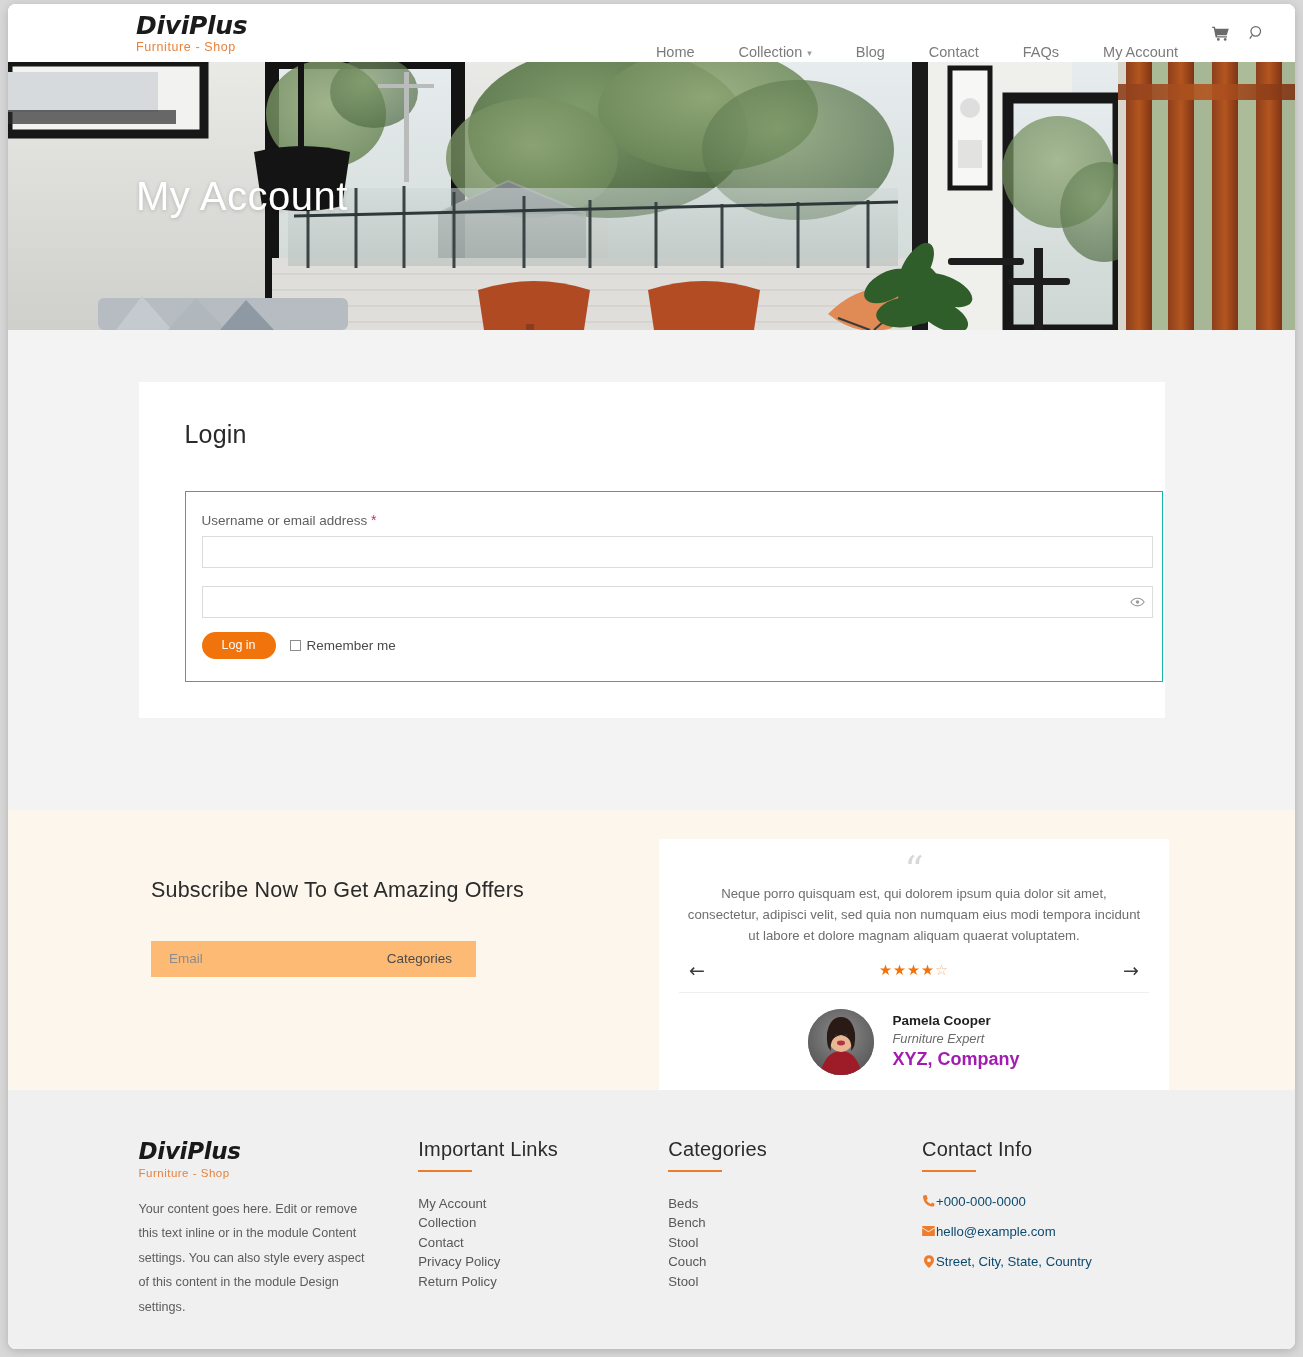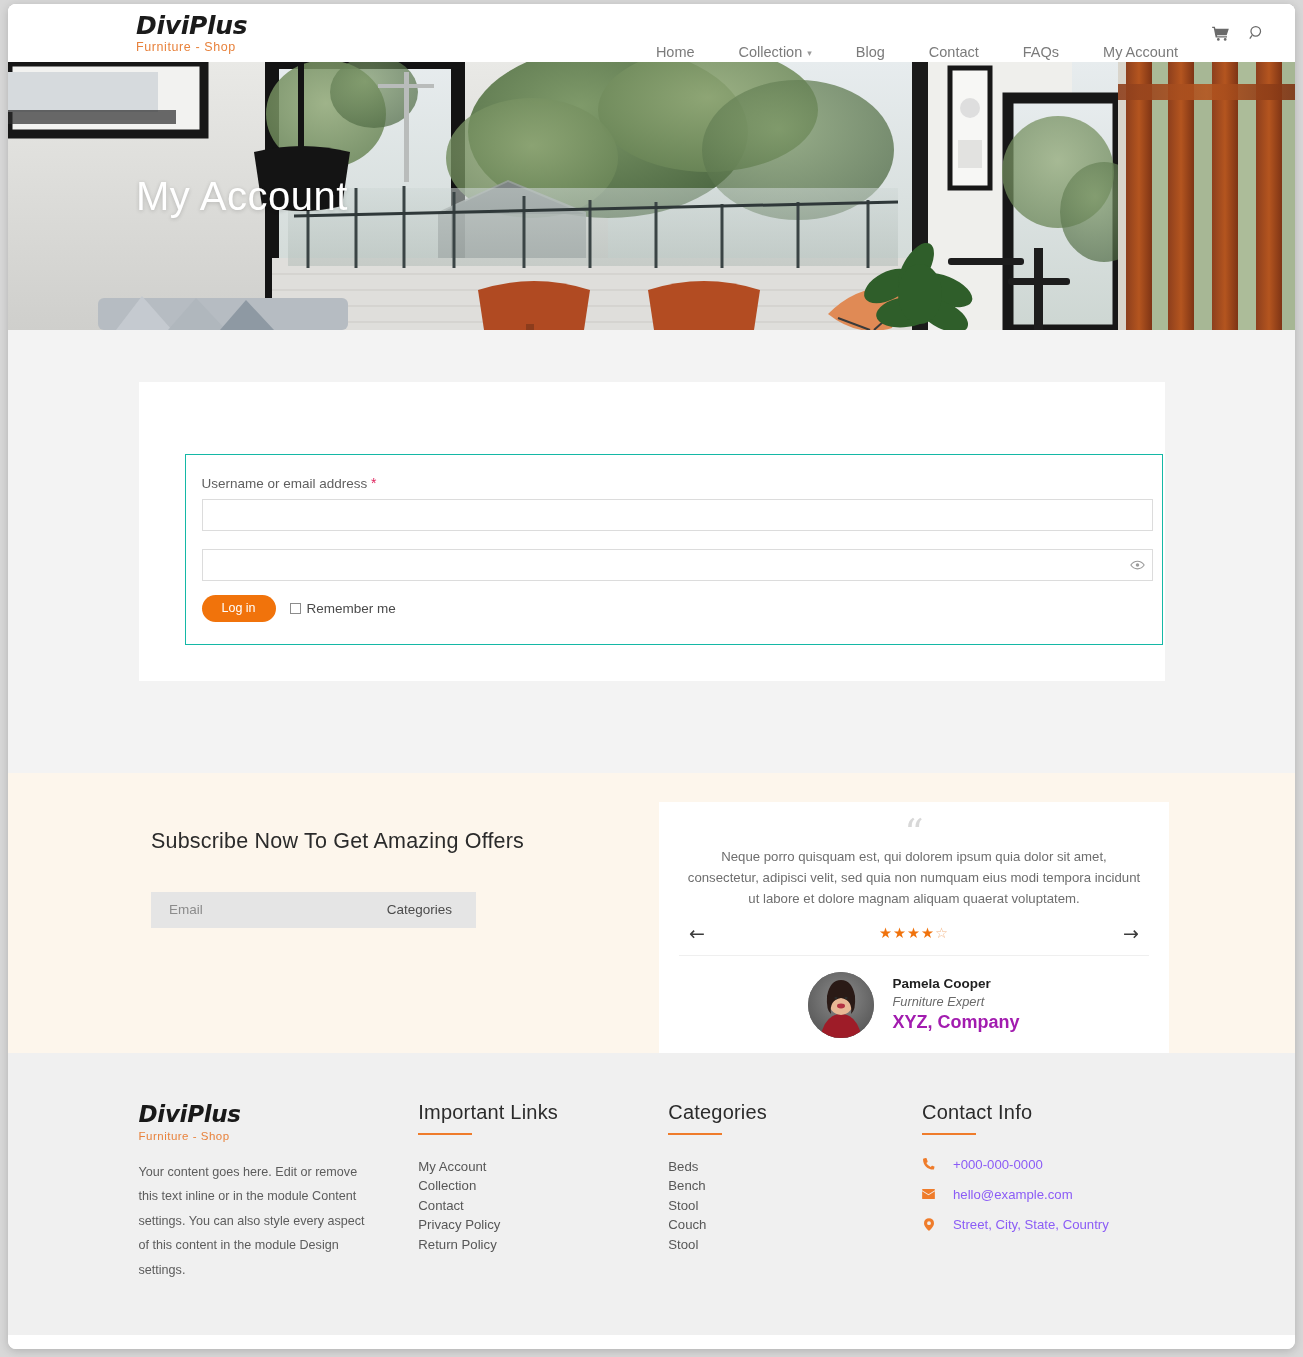--- a/index.html
+++ b/index.html
@@ -189,32 +189,32 @@
     cursor: pointer;
   }
 
   
   .promo-section {
     background: #fdf6ec;
     padding: 0;
     position: relative;
     height: 280px;
   }
-  .subscribe-block { position: absolute; left: 143px; top: 56px; width: 470px; }
+  .subscribe-block { position: absolute; left: 143px; top: 68px; width: 470px; }
   .subscribe-title {
     font-size: 21.5px;
     color: #2b2b2b;
     font-weight: 400;
     letter-spacing: 0.2px;
   }
   .subscribe-form {
     margin-top: 38px;
     width: 325px;
     height: 36px;
-    background: #e5e5e5;
+    background: #fdba74;
     display: flex;
     align-items: center;
   }
   .subscribe-input {
     flex: 1;
     border: none;
     background: transparent;
     outline: none;
     font-size: 13.5px;
     color: #6d6d6d;
@@ -349,24 +349,24 @@
   .footer-list { margin-top: 22px; list-style: none; }
   .footer-list li {
     font-size: 13.2px;
     color: #575757;
     line-height: 1.48;
     cursor: pointer;
   }
   .contact-list { margin-top: 22px; list-style: none; }
   .contact-list li {
     font-size: 13.2px;
-    color: #8b5cf6;
+    color: #0c4a6e;
     display: flex;
     align-items: center;
-    gap: 17px;
+    gap: 0;
     margin-bottom: 15px;
   }
   .contact-ic { color: #ef7c2b; display: flex; width: 14px; justify-content: center; }
 </style>
 </head>
 <body>
 
 <div class="browser-frame">
 <div class="page">
 
@@ -549,20 +549,21 @@
       <rect x="1186" y="0" width="18" height="268" fill="#7d9e68" opacity="0.55"></rect>
       <rect x="1230" y="0" width="18" height="268" fill="#86a76f" opacity="0.55"></rect>
       <rect x="1274" y="0" width="13" height="268" fill="#7b9c66" opacity="0.55"></rect>
       <rect x="1110" y="22" width="177" height="16" fill="url(#woodG)" opacity="0.9"></rect>
     </svg>
     <h1 class="hero-title">My Account</h1>
   </section>
 
   <section class="login-section">
     <div class="login-card">
+      <h2 class="login-heading">Login</h2>
 
       <form class="login-form-box">
         <label class="field-label">
           <span>Username or email address</span>
           <span class="req">*</span>
         </label>
         <input class="text-input" type="text" value="" style="">
 
         <div class="pw-wrap">
           <input class="text-input" type="password" value="" style="">

